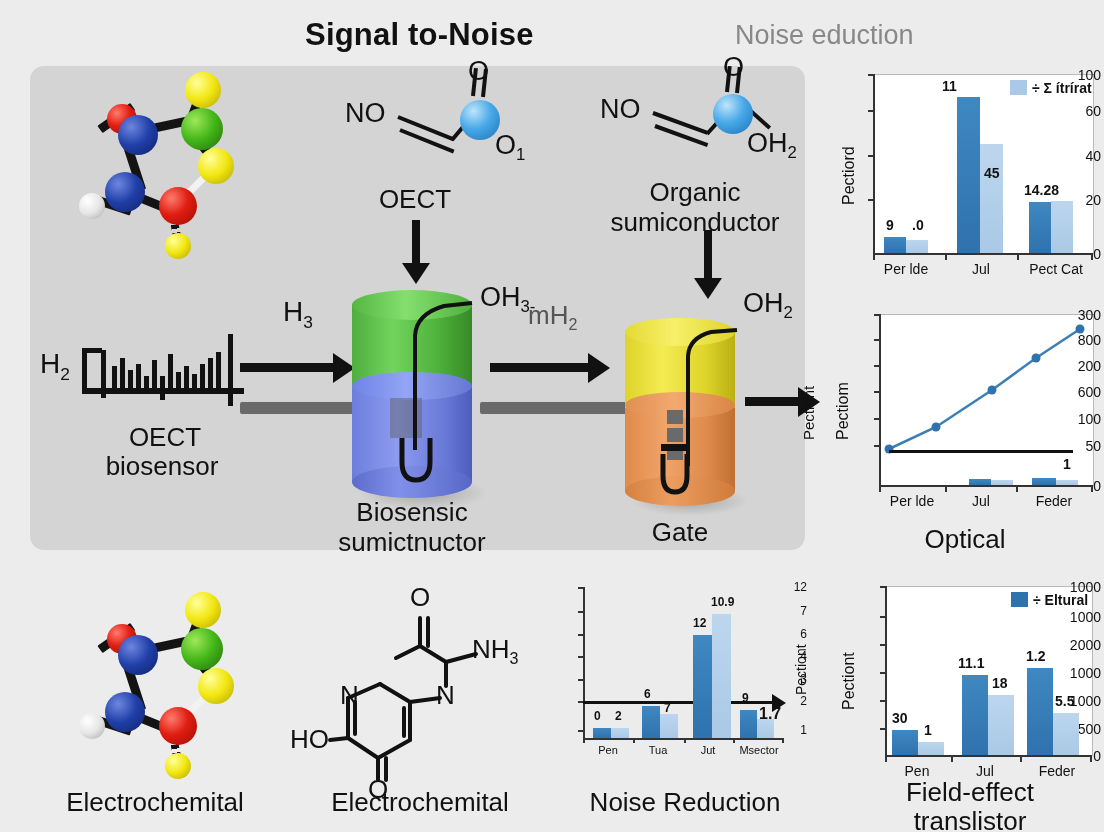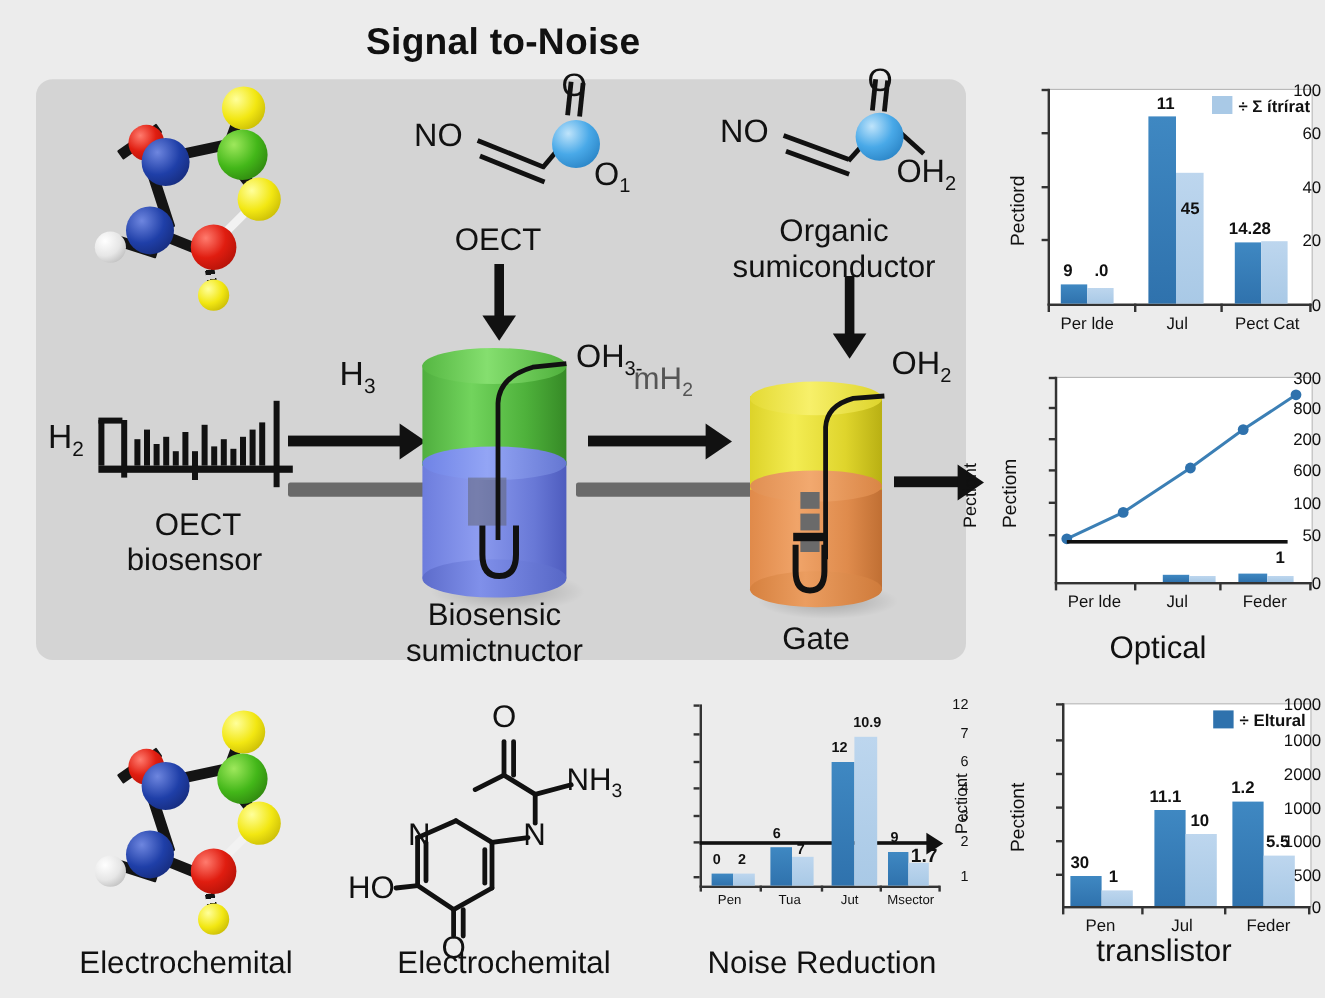--- a/index.html
+++ b/index.html
@@ -109,20 +109,21 @@
     border-left:14px solid #111;border-top:9px solid transparent;border-bottom:9px solid transparent;
   }
   svg{overflow:visible;display:block;}
 </style>
 </head>
 <body>
 
 <div class="root">
 
   <div class="title-main">Signal to-Noise</div>
+  <div class="title-sub">Noise eduction</div>
 
   <div class="panel"></div>
 
   <div class="mol" style="left:55px;top:70px;width:200px;height:170px;">
     <div class="bond" style="left:45px;top:55px;width:40px;transform:rotate(-35deg);"></div>
     <div class="bond" style="left:78px;top:58px;width:62px;transform:rotate(-12deg);"></div>
     <div class="bond" style="left:135px;top:48px;width:32px;transform:rotate(-70deg);"></div>
     <div class="bond" style="left:140px;top:62px;width:42px;transform:rotate(52deg);"></div>
     <div class="bond" style="left:72px;top:70px;width:48px;transform:rotate(72deg);"></div>
     <div class="bond" style="left:72px;top:118px;width:48px;transform:rotate(22deg);"></div>
@@ -275,21 +276,21 @@
     <div class="ytickmark" style="left:42px;top:129px;"></div>
     <div class="ytick" style="top:176px;width:42px;">0</div>
 
     <div class="bar dark" style="left:58px;top:167px;width:22px;height:16px;"></div>
     <div class="bar light" style="left:80px;top:170px;width:22px;height:13px;"></div>
     <div class="dlabel" style="left:60px;top:147px;">9</div>
     <div class="dlabel" style="left:86px;top:147px;">.0</div>
 
     <div class="bar dark" style="left:131px;top:27px;width:23px;height:156px;"></div>
     <div class="bar light" style="left:154px;top:74px;width:23px;height:109px;"></div>
-    <div class="dlabel" style="left:138px;top:8px;">11</div>
+    <div class="dlabel" style="left:116px;top:8px;">11</div>
     <div class="dlabel" style="left:158px;top:54px;margin-top:41px;">45</div>
 
     <div class="bar dark" style="left:203px;top:132px;width:22px;height:51px;"></div>
     <div class="bar light" style="left:225px;top:131px;width:22px;height:52px;"></div>
     <div class="dlabel" style="left:198px;top:112px;">14.28</div>
 
     <div class="xtickmark" style="left:47px;top:183px;"></div>
     <div class="xtickmark" style="left:119px;top:183px;"></div>
     <div class="xtickmark" style="left:191px;top:183px;"></div>
     <div class="xtickmark" style="left:265px;top:183px;"></div>
@@ -429,21 +430,21 @@
     <div class="ytick" style="top:166px;width:54px;">0</div>
 
     <div class="bar dark" style="left:66px;top:148px;width:26px;height:25px;"></div>
     <div class="bar light" style="left:92px;top:160px;width:26px;height:13px;"></div>
     <div class="dlabel" style="left:66px;top:128px;">30</div>
     <div class="dlabel" style="left:98px;top:140px;">1</div>
 
     <div class="bar dark" style="left:136px;top:93px;width:26px;height:80px;"></div>
     <div class="bar light" style="left:162px;top:113px;width:26px;height:60px;"></div>
     <div class="dlabel" style="left:132px;top:73px;">11.1</div>
-    <div class="dlabel" style="left:166px;top:93px;">10</div>
+    <div class="dlabel" style="left:166px;top:93px;">18</div>
 
     <div class="bar dark" style="left:201px;top:86px;width:26px;height:87px;"></div>
     <div class="bar light" style="left:227px;top:131px;width:26px;height:42px;"></div>
     <div class="dlabel" style="left:200px;top:66px;">1.2</div>
     <div class="dlabel" style="left:229px;top:111px;">5.5</div>
 
     <div class="xtickmark" style="left:59px;top:173px;"></div>
     <div class="xtickmark" style="left:125px;top:173px;"></div>
     <div class="xtickmark" style="left:194px;top:173px;"></div>
     <div class="xtickmark" style="left:264px;top:173px;"></div>
@@ -451,20 +452,21 @@
     <div class="xtick" style="left:58px;top:181px;width:66px;">Pen</div>
     <div class="xtick" style="left:126px;top:181px;width:66px;">Jul</div>
     <div class="xtick" style="left:196px;top:181px;width:70px;">Feder</div>
 
     <div class="ylabel-rot" style="left:14px;top:128px;">Pectiont</div>
 
     <div class="legend-sw" style="left:185px;top:10px;background:#2f72ad;"></div>
     <div class="legend-tx" style="left:207px;top:10px;">÷ Eltural</div>
   </div>
   <div class="chart-title" style="left:865px;top:778px;width:210px;">
+    <div>Field-effect</div>
     <div>translistor</div>
   </div>
 
   <div class="mol" style="left:55px;top:590px;width:200px;height:180px;">
     <div class="bond" style="left:45px;top:55px;width:40px;transform:rotate(-35deg);"></div>
     <div class="bond" style="left:78px;top:58px;width:62px;transform:rotate(-12deg);"></div>
     <div class="bond" style="left:135px;top:48px;width:32px;transform:rotate(-70deg);"></div>
     <div class="bond" style="left:140px;top:62px;width:42px;transform:rotate(52deg);"></div>
     <div class="bond" style="left:72px;top:70px;width:48px;transform:rotate(72deg);"></div>
     <div class="bond" style="left:72px;top:118px;width:48px;transform:rotate(22deg);"></div>

